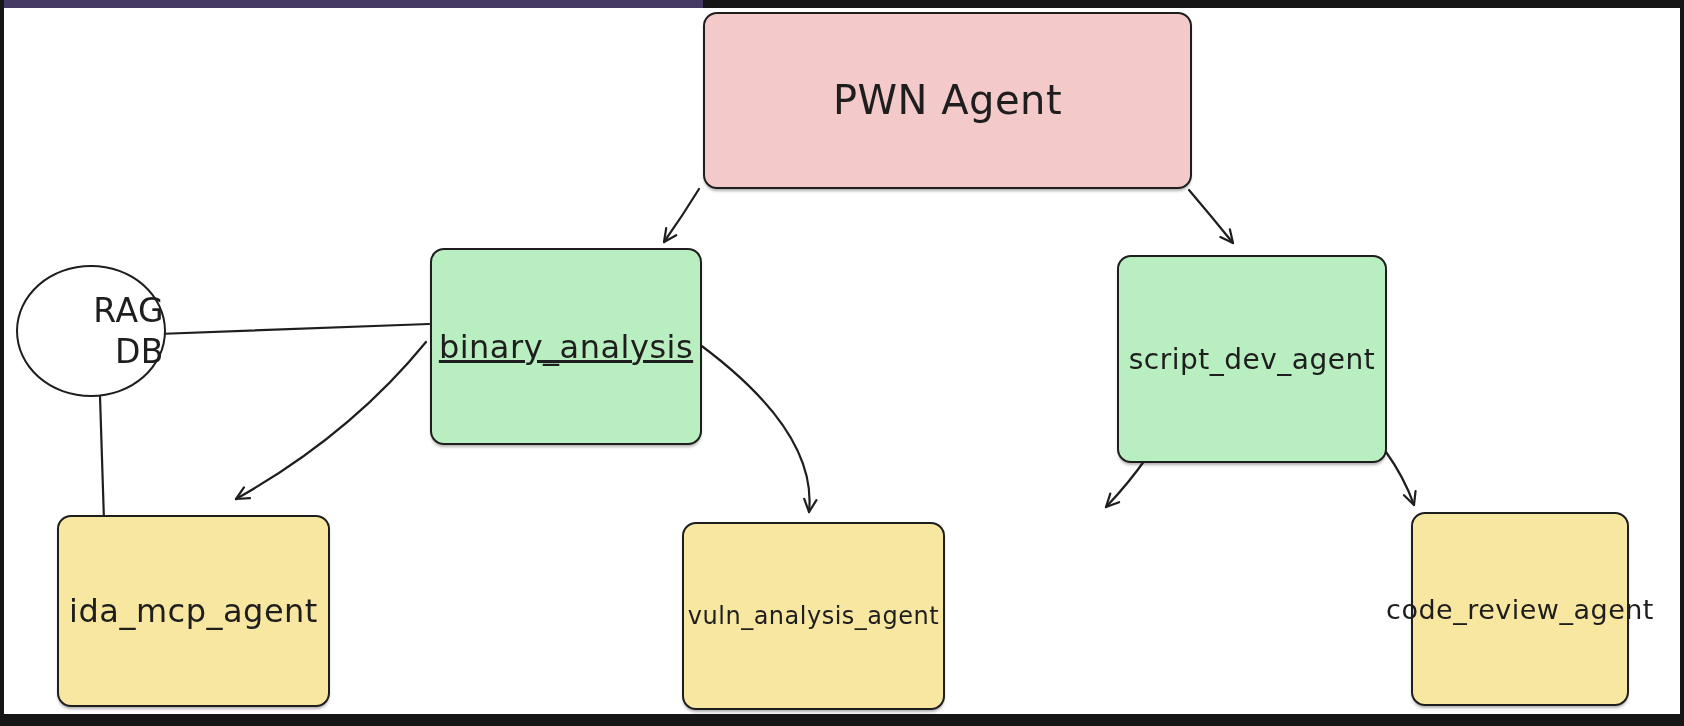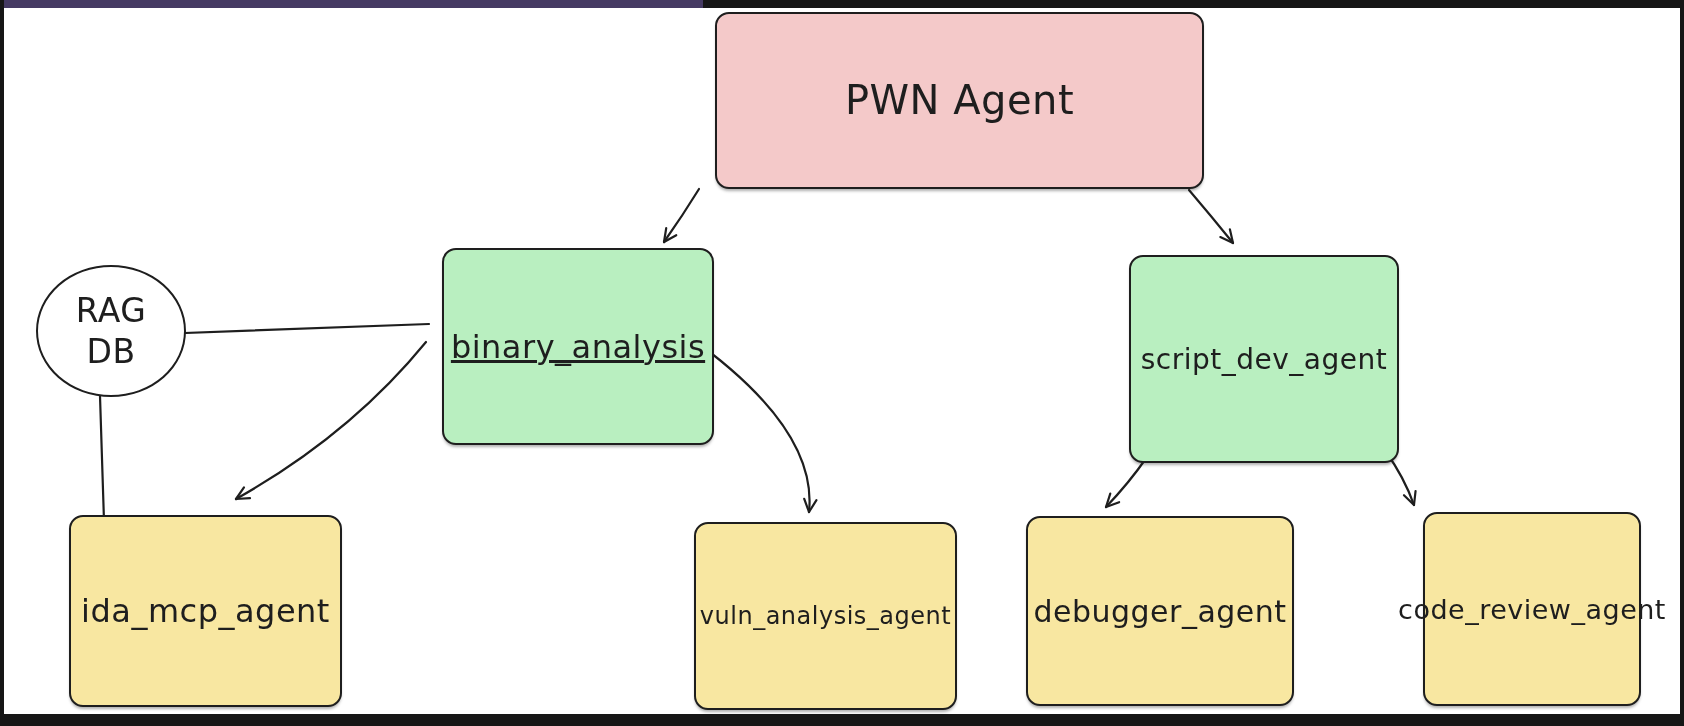--- a/index.html
+++ b/index.html
@@ -27,31 +27,30 @@
     position:absolute;
     box-sizing:border-box;
     border:2.5px solid var(--stroke,#1e1e1e);
     border-radius:14px;
     display:flex;align-items:center;justify-content:center;
     flex-direction:column;
     text-align:center;
     box-shadow:0 3px 3px -1px rgba(30,30,30,.35);
     white-space:nowrap;
     letter-spacing:.5px;
-    margin-left:12px;
   }
   .fill-manager{background:var(--manager-fill,#f4c9c9);}
   .fill-branch{background:var(--branch-fill,#b9efc0);}
   .fill-leaf{background:var(--leaf-fill,#f8e7a1);}
   .fill-db{background:var(--canvas,#fff);box-shadow:none;}
 
   .node-manager{left:703px;top:12px;width:489px;height:177px;font-size:40px;line-height:1.32;}
   .node-binary{left:430px;top:248px;width:272px;height:197px;font-size:32px;text-decoration:underline;}
   .node-script{left:1117px;top:255px;width:270px;height:208px;font-size:28px;}
-  .node-ragdb{left:24px;top:265px;width:150px;height:132px;border-radius:50%;font-size:33px;line-height:1.25;}
+  .node-ragdb{left:16px;top:265px;width:150px;height:132px;border-radius:50%;font-size:33px;line-height:1.25;align-items:flex-end;}
   .node-ida{left:57px;top:515px;width:273px;height:192px;font-size:32px;text-align:right;}
   .node-vuln{left:682px;top:522px;width:263px;height:188px;font-size:24px;}
   .node-debugger{left:1014px;top:516px;width:268px;height:190px;font-size:30px;}
   .node-code{left:1411px;top:512px;width:218px;height:194px;font-size:27px;}
 </style>
 </head>
 <body>
 
 <div id="stage">
 
@@ -118,21 +117,18 @@
   </div>
 
   <div class="node fill-leaf node-ida">
     <span>ida_mcp_agent</span>
   </div>
 
   <div class="node fill-leaf node-vuln">
     <span>vuln_analysis_agent</span>
   </div>
 
-  <div class="node fill-leaf node-debugger">
-    <span>debugger_agent</span>
-  </div>
 
   <div class="node fill-leaf node-code">
     <span>code_review_agent</span>
   </div>
 
 </div>
 
 </body></html>

